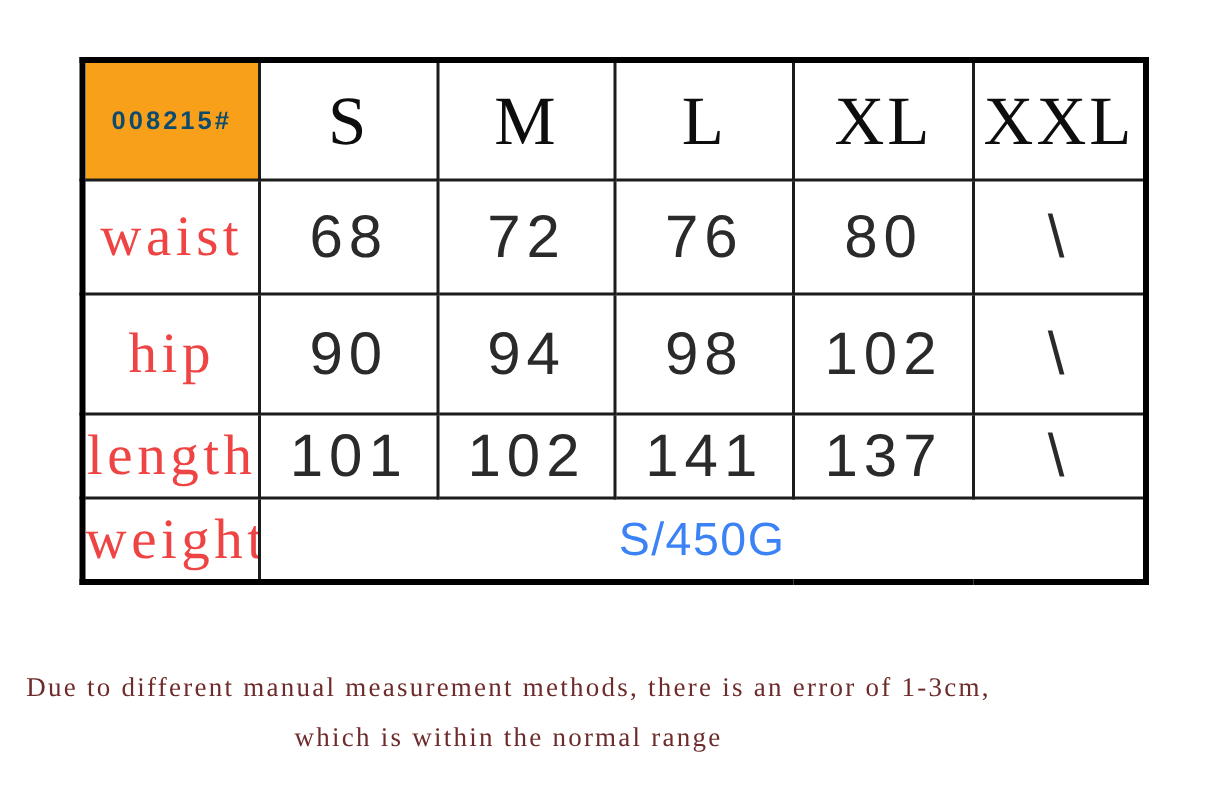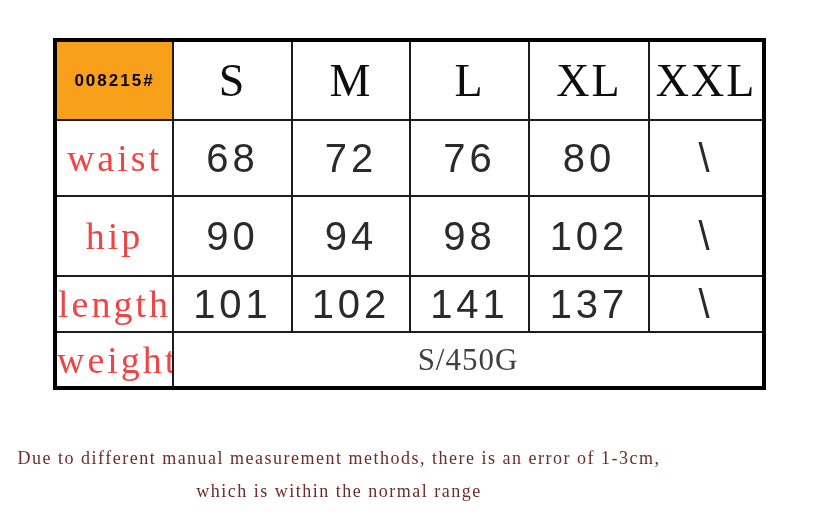--- a/index.html
+++ b/index.html
@@ -39,21 +39,21 @@
   }
   
   tr.r-header  { height: 80px; }
   tr.r-waist   { height: 76px; }
   tr.r-hip     { height: 80px; }
   tr.r-length  { height: 56px; }
   tr.r-weight  { height: 56px; }
 
   td.code-cell {
     background: #F9A01B;
-    color: #000000;
+    color: #0c4a6e;
     font-family: "Liberation Sans", sans-serif;
     font-weight: bold;
     font-size: 17px;
     letter-spacing: 2px;
     text-align: center;
   }
   td.size-header {
     font-family: "Liberation Serif", serif;
     font-size: 46px;
     letter-spacing: 2px;
@@ -67,24 +67,24 @@
     color: #ef4444;
   }
   td.value-cell {
     font-family: "Liberation Sans", sans-serif;
     font-size: 40px;
     letter-spacing: 4px;
     color: #2a2a2a;
     font-weight: normal;
   }
   td.weight-cell {
-    font-family: Liberation Serif, serif;
+    font-family: Liberation Sans, sans-serif;
     font-size: 31px;
     letter-spacing: 1px;
-    color: #404040;
+    color: #3b82f6;
     margin-left: 24px;
   }
   .footnote {
     position: absolute;
     top: 442px;
     left: 0;
     width: 678px;
     text-align: center;
     color: #6E2B2B;
     font-family: "Liberation Serif", serif;

